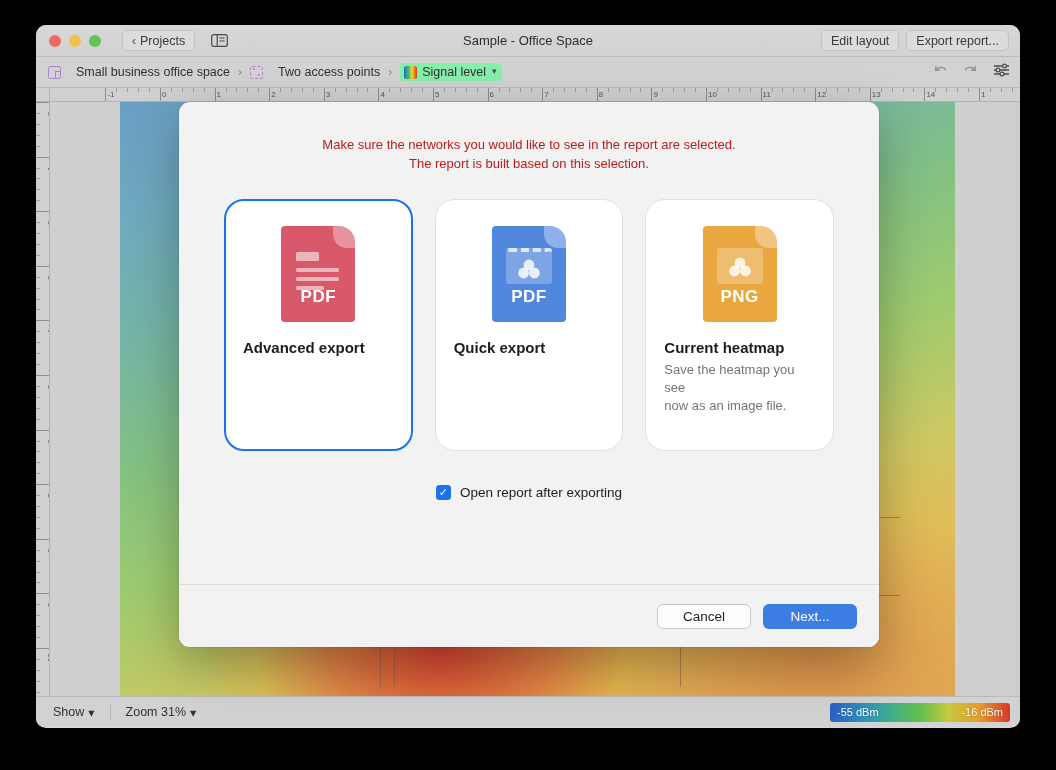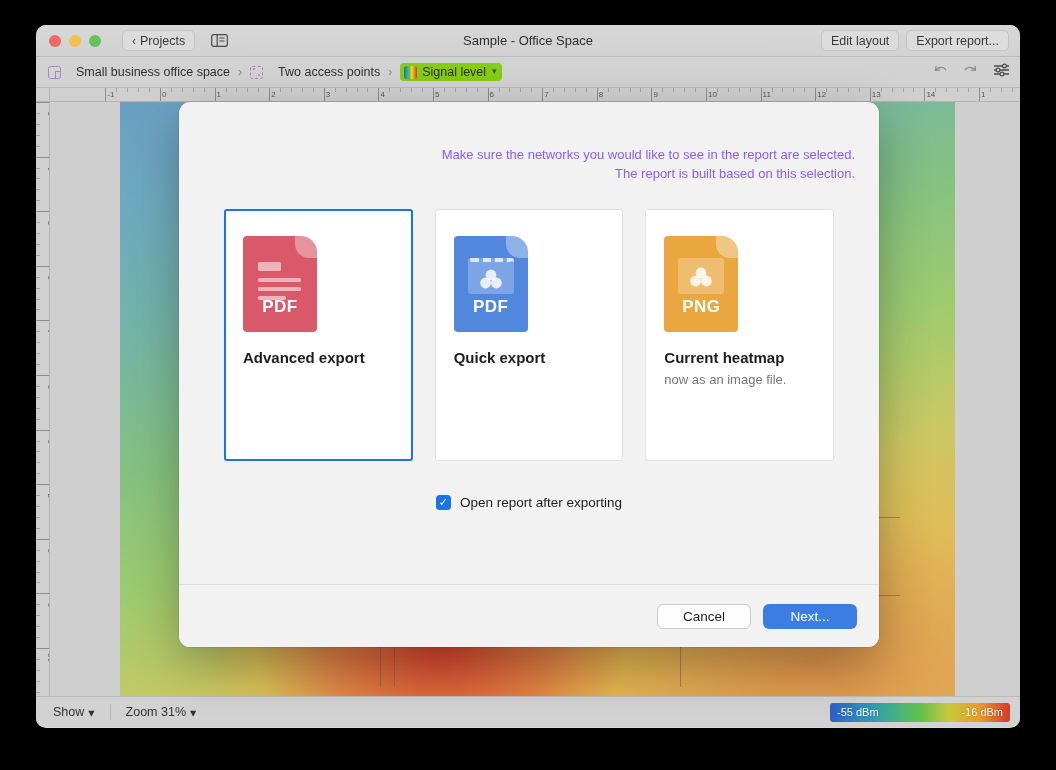--- a/index.html
+++ b/index.html
@@ -71,21 +71,21 @@
     background: #d2d2d2;
     border-bottom: 1px solid #bababa;
     display: flex; align-items: center;
     padding: 0 10px 0 12px;
     gap: 7px;
   }
   .crumb { display: flex; align-items: center; gap: 15px; font-size: 12.5px; color: #30302f; }
   .crumb-sep { color: #8a8a8a; font-size: 12px; margin: 0 1px; }
   .crumb-chip {
     display: flex; align-items: center; gap: 5px;
-    background: #84cc16;
+    background: #86efac;
     border-radius: 4px;
     padding: 2px 5px 2px 4px;
   }
   .ic-plan {
     width: 13px; height: 13px;
     border: 1.4px solid #b07fce; border-radius: 2.5px;
     position: relative;
   }
   .ic-plan::after {
     content: ""; position: absolute;
@@ -206,32 +206,32 @@
     box-shadow: 0 18px 50px rgba(0,0,0,.30), 0 0 0 .5px rgba(0,0,0,.12);
     display: flex; flex-direction: column;
     overflow: hidden;
   }
   .modal-body { padding: 30px 24px 0; flex: 1; }
   .modal-title {
     text-align: center; font-size: 17px; font-weight: bold;
     color: #1c1c1c; letter-spacing: -.1px;
   }
   .modal-sub {
-    text-align: right; font-size: 13px; color: #8b5cf6;
-    line-height: 19px; margin-top: 13px;
+    text-align: center; font-size: 13px; color: #b91c1c;
+    line-height: 19px; margin-top: 3px;
   }
 
   .cards { display: flex; gap: 22px; margin-top: 26px; padding: 0 21px; }
   .card {
     flex: 1; height: 252px;
     background: #fff;
     border: 1px solid #e0e0e0;
-    border-radius: 3px;
+    border-radius: 20px;
     padding: 20px 18px 0;
-    display: flex; flex-direction: column; align-items: flex-start;
+    display: flex; flex-direction: column; align-items: center;
   }
   .card.selected { border: 2px solid #1a73e8; padding: 19px 17px 0; }
 
   .fileicon { width: 74px; height: 96px; position: relative; margin-top: 6px; }
   .fileicon .sheet {
     position: absolute; inset: 0;
     border-radius: 4px 16px 4px 4px;
   }
   .fileicon .fold {
     position: absolute; right: 0; top: 0;
@@ -656,20 +656,21 @@
               <svg class="clover" width="26" height="22" viewBox="0 0 26 22">
                 <circle cx="13" cy="7" r="5.4" fill="rgba(255,255,255,.82)"></circle>
                 <circle cx="7.6" cy="15" r="5.4" fill="rgba(255,255,255,.82)"></circle>
                 <circle cx="18.4" cy="15" r="5.4" fill="rgba(255,255,255,.82)"></circle>
               </svg>
             </div>
             <div class="ftype">PNG</div>
           </div>
           <div class="card-title">Current heatmap</div>
           <div class="card-desc">
+            <div>Save the heatmap you see</div>
             <div>now as an image file.</div>
           </div>
         </div>
       </div>
 
       <div class="checkrow">
         <span class="checkbox">
           <span>✓</span>
         </span>
         <span>Open report after exporting</span>

